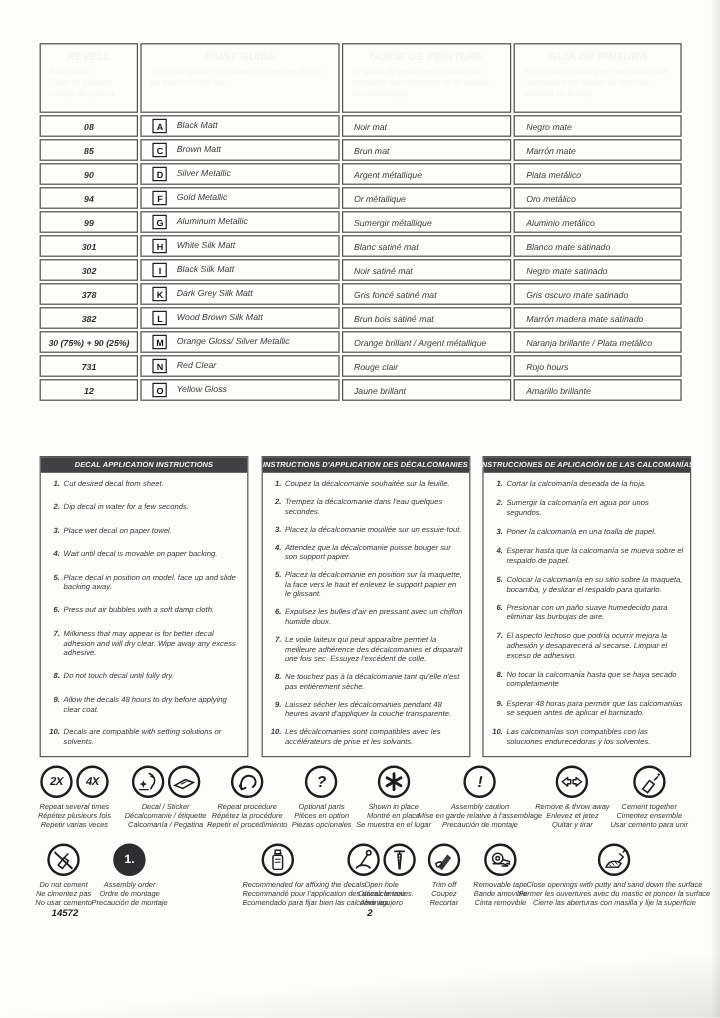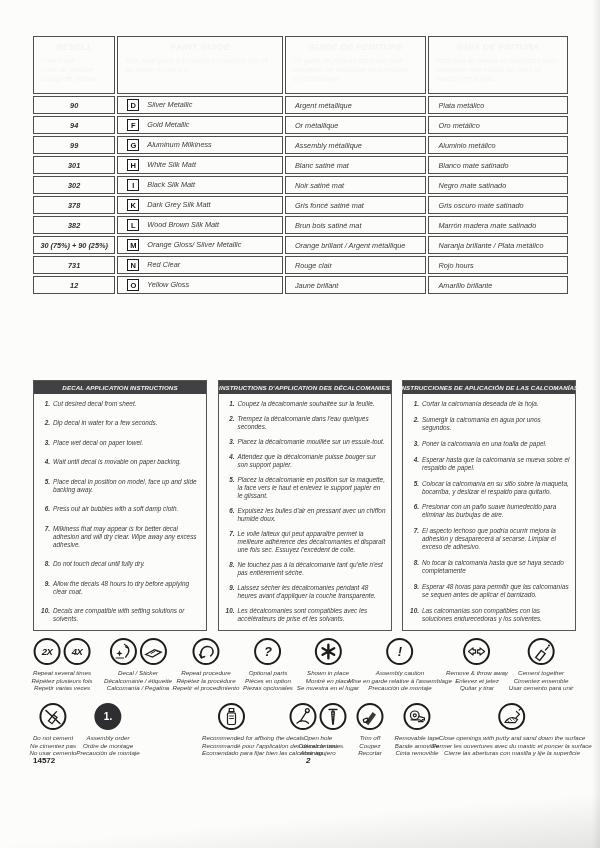--- a/index.html
+++ b/index.html
@@ -45,21 +45,21 @@
   .circ.filled{background:#2e2e30;border-color:#2e2e30;color:#fff;}
   .circ .big{font-weight:bold;font-style:italic;font-size:13px;color:#1d1d1d;}
   .circ .num1{font-weight:bold;font-size:10px;color:#fff;font-style:normal;}
   .circ .xtxt{font-weight:bold;font-style:italic;font-size:9.5px;letter-spacing:-.5px;color:#1d1d1d;}
   .slabel{margin-top:4px;text-align:center;font-style:italic;font-size:6.2px;line-height:7.6px;color:#3a3a3a;white-space:nowrap;}
   .sym.leftalign .slabel{text-align:left;}
   svg.ic{display:block;}
   svg.ic *{vector-effect:non-scaling-stroke;}
 
   
-  .kitno{position:absolute;left:33px;top:756px;font-weight:bold;font-size:8px;color:#222;}
+  .kitno{position:absolute;left:43px;top:756px;font-weight:bold;font-style:italic;font-size:8px;color:#222;}
   .pageno{position:absolute;left:306px;top:756px;font-weight:bold;font-style:italic;font-size:8px;color:#222;}
 </style>
 </head>
 <body>
 
 <table class="paint">
   <colgroup>
       <col style="width:82px">
       <col style="width:165px">
       <col style="width:141px">
@@ -80,35 +80,47 @@
     <td class="hcell">
       <div class="htitle">GUIDE DE PEINTURE</div>
       <div class="hsub">Ce guide de peinture est fourni pour compléter cet ensemble tel qu'indiqué sur l'emballage.</div>
     </td>
     <td class="hcell">
       <div class="htitle">GUÍA DE PINTURA</div>
       <div class="hsub">Esta guía de pintura se suministra para completar este equipo tal como se muestra en la caja.</div>
     </td>
   </tr>
   <tr>
+        <td class="code">08</td>
+        <td class="pname"><span class="chip">A</span><span>Black Matt</span></td>
+        <td class="pname">Noir mat</td>
+        <td class="pname">Negro mate</td>
+      </tr>
+  <tr>
+        <td class="code">85</td>
+        <td class="pname"><span class="chip">C</span><span>Brown Matt</span></td>
+        <td class="pname">Brun mat</td>
+        <td class="pname">Marrón mate</td>
+      </tr>
+  <tr>
         <td class="code">90</td>
         <td class="pname"><span class="chip">D</span><span>Silver Metallic</span></td>
         <td class="pname">Argent métallique</td>
         <td class="pname">Plata metálico</td>
       </tr>
   <tr>
         <td class="code">94</td>
         <td class="pname"><span class="chip">F</span><span>Gold Metallic</span></td>
         <td class="pname">Or métallique</td>
         <td class="pname">Oro metálico</td>
       </tr>
   <tr>
         <td class="code">99</td>
-        <td class="pname"><span class="chip">G</span><span>Aluminum Milkiness</span></td>
-        <td class="pname">Assembly métallique</td>
+        <td class="pname"><span class="chip">G</span><span>Aluminum Metallic</span></td>
+        <td class="pname">Sumergir métallique</td>
         <td class="pname">Aluminio metálico</td>
       </tr>
   <tr>
         <td class="code">301</td>
         <td class="pname"><span class="chip">H</span><span>White Silk Matt</span></td>
         <td class="pname">Blanc satiné mat</td>
         <td class="pname">Blanco mate satinado</td>
       </tr>
   <tr>
         <td class="code">302</td>

